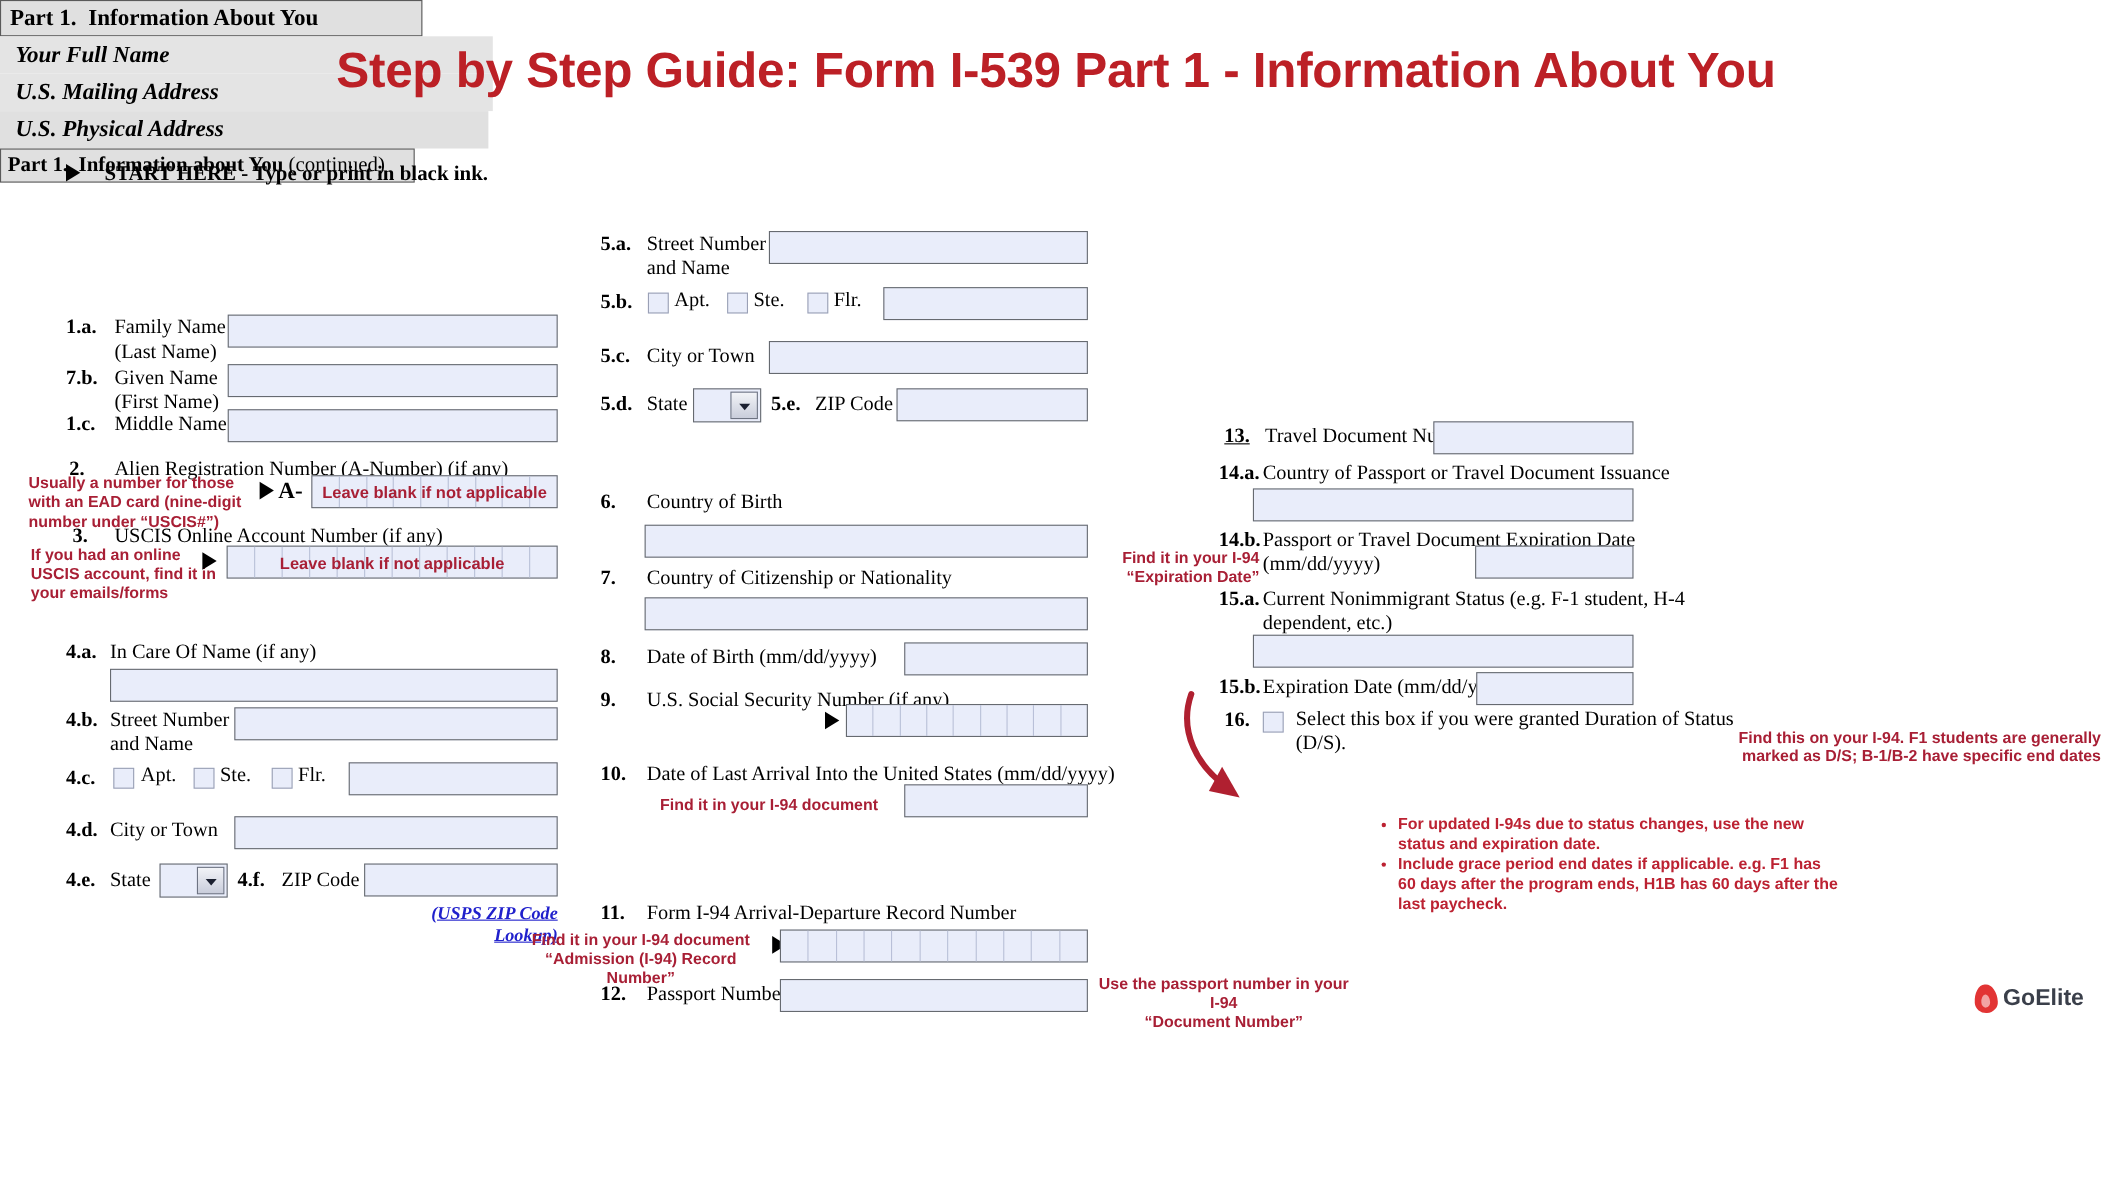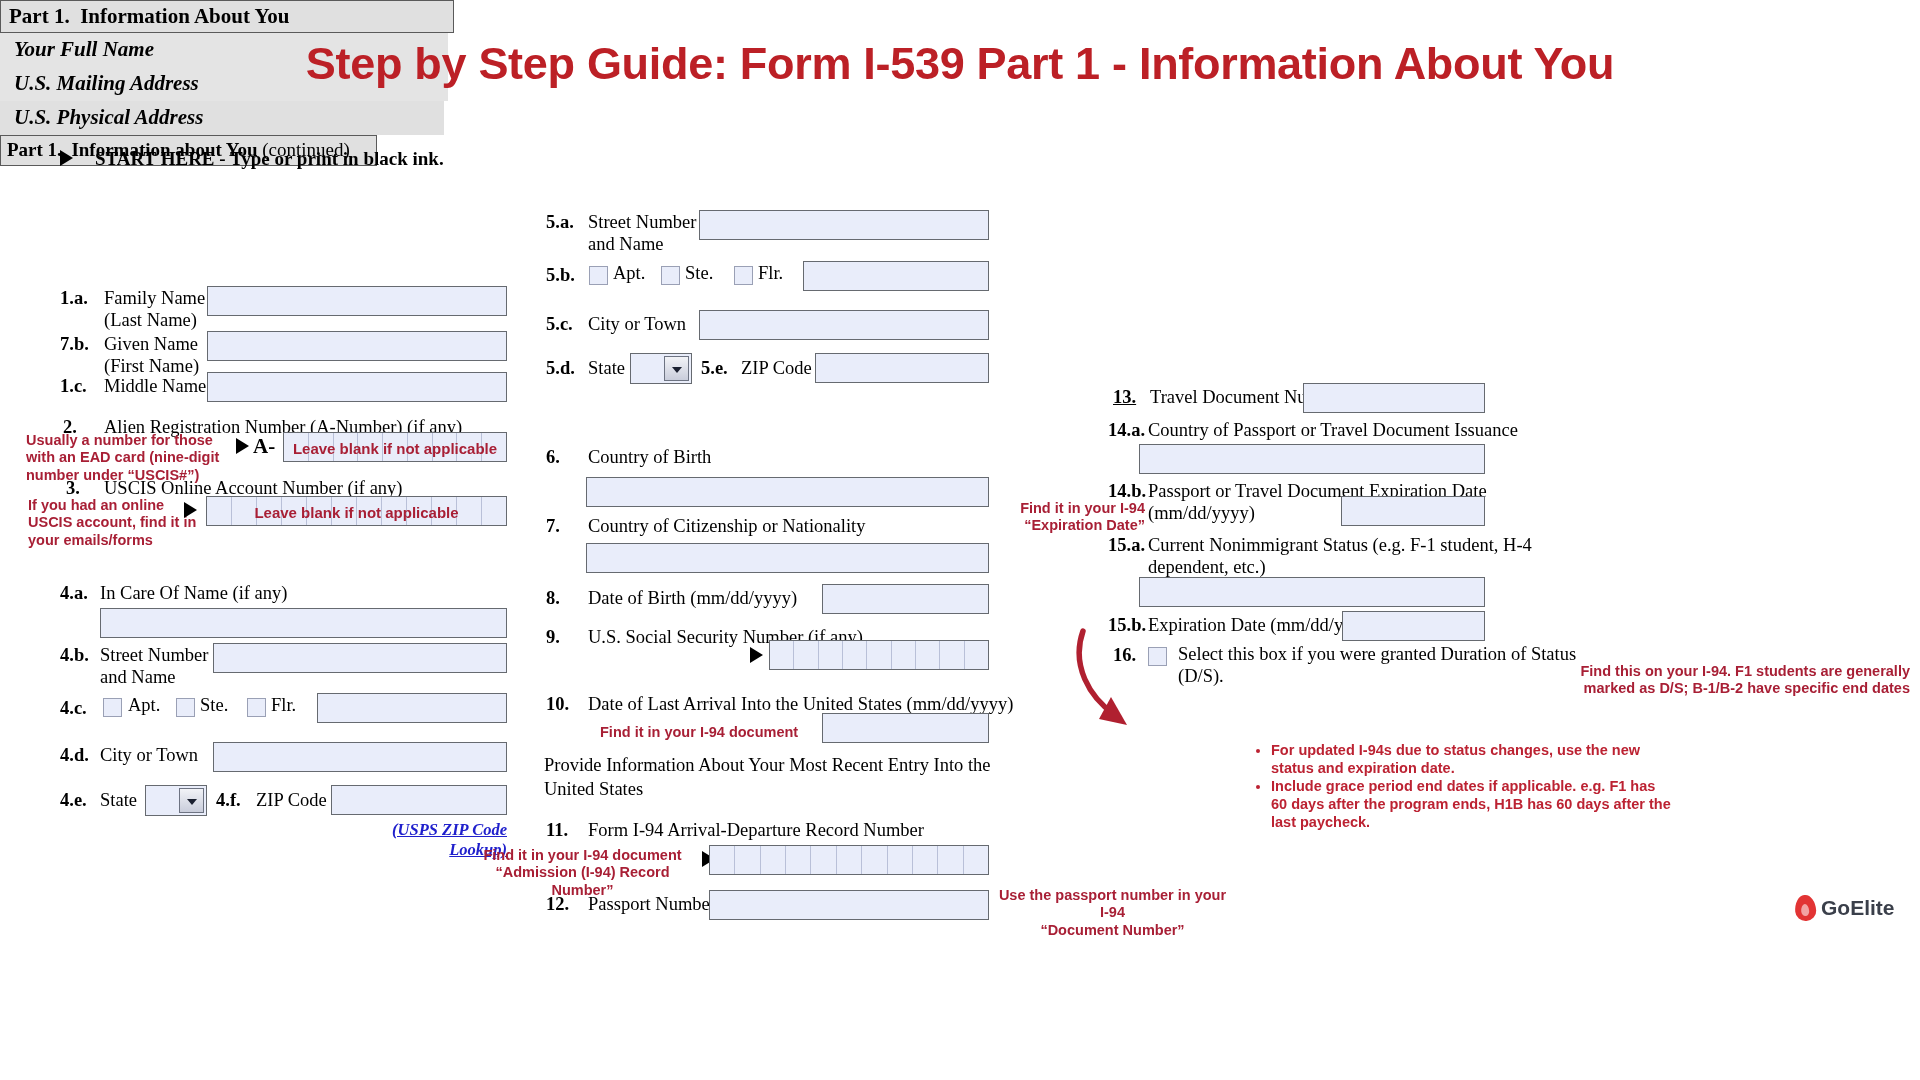--- a/index.html
+++ b/index.html
@@ -198,21 +198,21 @@
 <body>
 
 <div id="page">
 
   <div class="page-title">Step by Step Guide: Form I-539 Part 1 - Information About You</div>
 
   <div class="starthere" style="left:60px; top:148px;">
     <span class="tri" style="position:relative;display:inline-block;top:1px;margin-right:22px;border-top-width:8px;border-bottom-width:8px;border-left-width:13px;"></span><span>START HERE - Type or print in black ink.</span>
   </div>
 
-  <div class="bar" style="left:60px; top:178px; width:454px;">
+  <div class="bar" style="left:60px; top:178px; width:384px;">
     <span>Part 1.</span>
     &nbsp;<span>Information About You</span>
   </div>
 
   <div class="subbar" style="left:60px; top:222px; width:448px;">Your Full Name</div>
 
   <div class="num" style="left:60px; top:288px;">1.a.</div>
   <div class="lbl" style="left:104px; top:288px;">
     <span>Family Name</span><br>
     <span>(Last Name)</span>
@@ -361,21 +361,20 @@
       <i></i>
       <i></i>
       <i></i>
   </div>
 
   <div class="num" style="left:546px; top:694px;">10.</div>
   <div class="lbl" style="left:588px; top:694px;">Date of Last Arrival Into the United States (mm/dd/yyyy)</div>
   <div class="ann" style="left:600px; top:724px; width:200px;">Find it in your I-94 document</div>
   <div class="field" style="left:822px; top:713px; width:167px;"></div>
 
-  <div class="lbl" style="left:544px; top:754px; width:450px; position:absolute; line-height:1.28;">Provide Information About Your Most Recent Entry Into the United States</div>
 
   <div class="num" style="left:546px; top:820px;">11.</div>
   <div class="lbl" style="left:588px; top:820px;">Form I-94 Arrival-Departure Record Number</div>
   <div class="ann c" style="left:470px; top:847px; width:225px;">
     <span>Find it in your I-94 document</span><br>
     <span>“Admission (I-94) Record Number”</span>
   </div>
   <div class="tri" style="left:702px; top:851px;"></div>
   <div class="boxes" style="left:709px; top:845px; width:280px;">
     <i></i>

